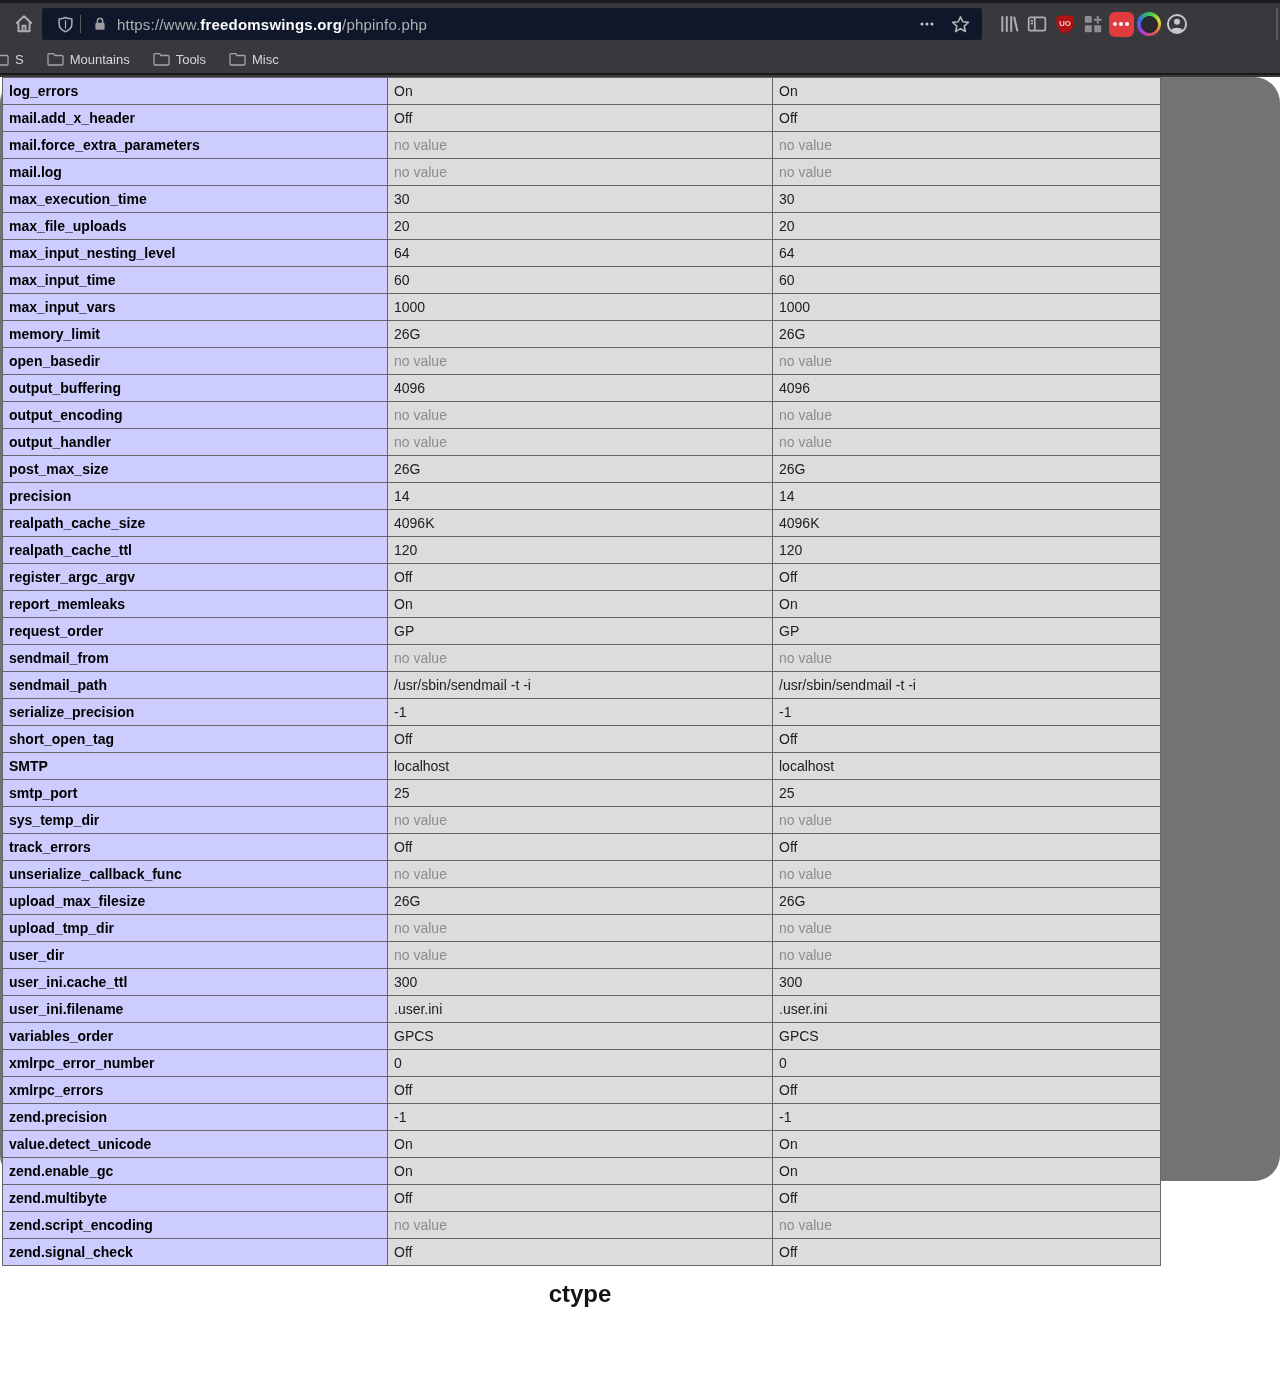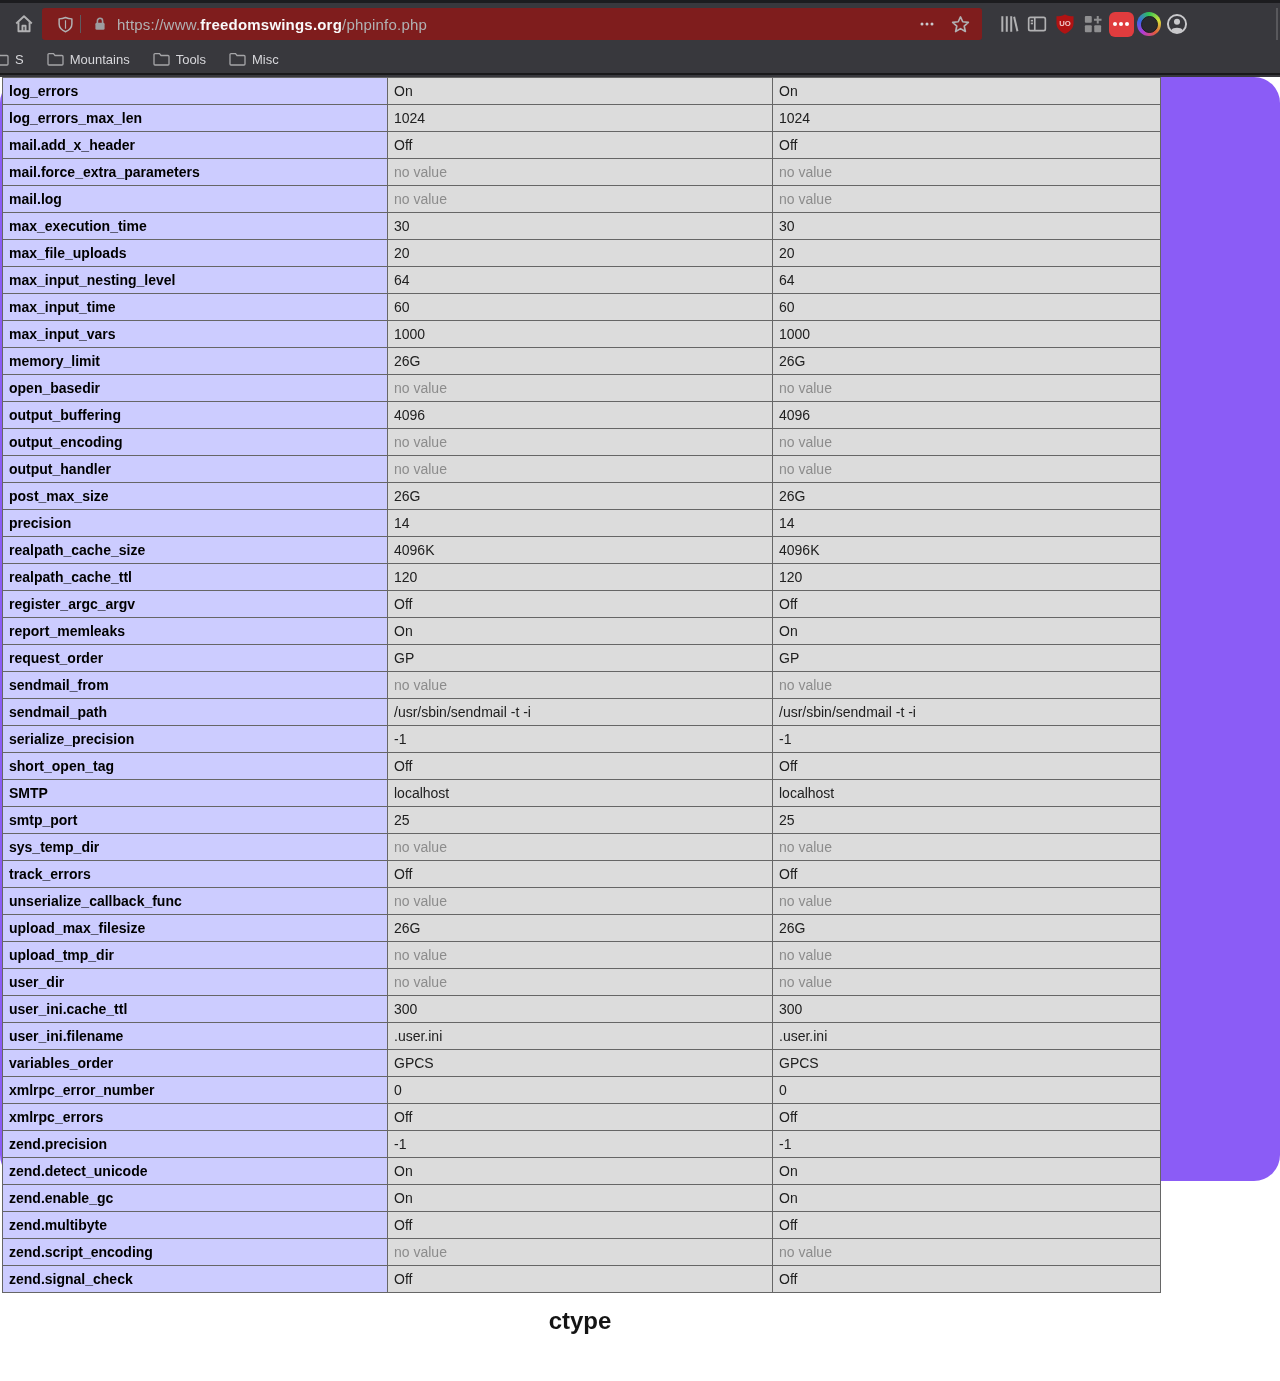--- a/index.html
+++ b/index.html
@@ -6,21 +6,21 @@
   body{
     width:1280px;height:1381px;position:relative;overflow:hidden;
     background:#ffffff;font-family:"Liberation Sans",sans-serif;
   }
   
   .chrome{position:absolute;top:0;left:0;width:1280px;height:77px;background:#38383d;}
   .top-strip{height:3px;background:#1c1c1f;}
   .toolbar{height:42px;display:flex;align-items:center;padding-left:10px;}
   .tool-btn{width:28px;height:28px;display:flex;align-items:center;justify-content:center;border-radius:3px;flex:none;cursor:pointer;}
   .urlbar{
-    flex:none;width:940px;height:32px;margin-left:4px;background:#7f1d1d;border-radius:3px;
+    flex:none;width:940px;height:32px;margin-left:4px;background:#0f172a;border-radius:3px;
     display:flex;align-items:center;padding:0 12px;box-sizing:border-box;
   }
   .ub-icon{display:flex;align-items:center;justify-content:center;width:22px;height:22px;flex:none;}
   .ub-divider{width:1px;height:18px;background:#5c5c61;margin:0 8px 0 4px;flex:none;}
   .url-text{font-size:15px;color:#b1b1b3;white-space:nowrap;overflow:hidden;flex:1;margin-left:6px;letter-spacing:.2px;}
   .url-text .domain{color:#f9f9fa;font-weight:bold;}
   .ub-actions{display:flex;align-items:center;gap:16px;flex:none;margin-left:8px;}
   .right-icons{display:flex;align-items:center;margin-left:13px;}
   .window-edge-line{position:absolute;top:8px;left:1276px;width:2px;height:32px;background:#58585c;}
   
@@ -28,21 +28,21 @@
   .badge-red-box i{width:4px;height:4px;border-radius:50%;background:#ffffff;display:block;}
   .color-wheel{width:24px;height:24px;border-radius:50%;
     background:conic-gradient(#31c553,#d6e03c,#e0593c,#b43ad6,#3a66e8,#31c553);
     display:flex;align-items:center;justify-content:center;}
   .color-wheel .inner{width:15px;height:15px;border-radius:50%;background:#2b2b2e;border:1px solid #1d1d20;}
   
   .bookmarks{height:30px;display:flex;align-items:center;gap:23px;border-bottom:2px solid #19191b;box-sizing:border-box;}
   .bookmark{display:flex;align-items:center;gap:6px;color:#d7d7db;font-size:13px;cursor:pointer;white-space:nowrap;}
   .bookmark:first-child{margin-left:-8px;}
   
-  .content{position:absolute;top:77px;left:0;width:1280px;height:1104px;background:#8b5cf6;border-radius:26px;}
+  .content{position:absolute;top:77px;left:0;width:1280px;height:1104px;background:#737373;border-radius:26px;}
   table.php-table{border-collapse:collapse;margin-left:2px;width:1158px;table-layout:fixed;}
   .php-table td{
     border:1px solid #666666;padding:4px 6px;font-size:14px;line-height:18px;
     vertical-align:baseline;overflow:hidden;white-space:nowrap;
   }
   .php-table td.e{background:#ccccff;font-weight:bold;color:#000000;}
   .php-table td.v{background:#dcdcdc;color:#202020;}
   .php-table .novalue{color:#8c8c8c;}
   h2.section{width:1160px;text-align:center;font-size:24px;font-weight:bold;color:#141414;margin:14px 0 0 0;}
   svg{display:block;}
@@ -211,25 +211,20 @@
         <col style="width:385px">
         <col style="width:388px">
       </colgroup>
     <tbody>
         <tr>
           <td class="e">log_errors</td>
           <td class="v">On</td>
           <td class="v">On</td>
         </tr>
         <tr>
-          <td class="e">log_errors_max_len</td>
-          <td class="v">1024</td>
-          <td class="v">1024</td>
-        </tr>
-        <tr>
           <td class="e">mail.add_x_header</td>
           <td class="v">Off</td>
           <td class="v">Off</td>
         </tr>
         <tr>
           <td class="e">mail.force_extra_parameters</td>
           <td class="v"><span class="novalue">no value</span></td>
           <td class="v"><span class="novalue">no value</span></td>
         </tr>
         <tr>
@@ -406,21 +401,21 @@
           <td class="e">xmlrpc_errors</td>
           <td class="v">Off</td>
           <td class="v">Off</td>
         </tr>
         <tr>
           <td class="e">zend.precision</td>
           <td class="v">-1</td>
           <td class="v">-1</td>
         </tr>
         <tr>
-          <td class="e">zend.detect_unicode</td>
+          <td class="e">value.detect_unicode</td>
           <td class="v">On</td>
           <td class="v">On</td>
         </tr>
         <tr>
           <td class="e">zend.enable_gc</td>
           <td class="v">On</td>
           <td class="v">On</td>
         </tr>
         <tr>
           <td class="e">zend.multibyte</td>

